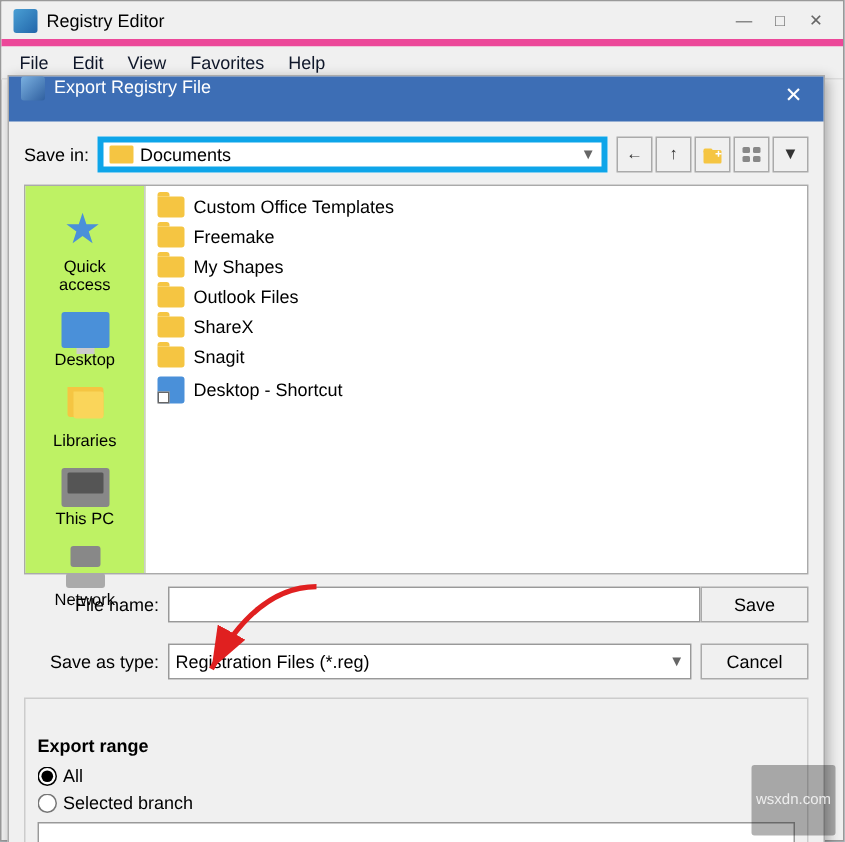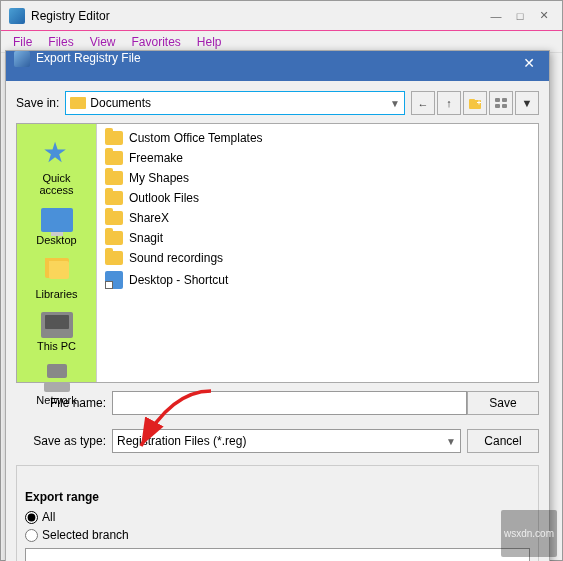--- a/index.html
+++ b/index.html
@@ -21,21 +21,21 @@
       background: #f0f0f0;
       border: 1px solid #999;
     }
 
     .reg-title-bar {
       background: #f0f0f0;
       height: 30px;
       display: flex;
       align-items: center;
       padding: 0 8px;
-      border-bottom: 1px solid #ec4899;
+      border-bottom: 5px solid #ec4899;
     }
     .reg-title-bar .title-icon {
       width: 16px; height: 16px;
       margin-right: 6px;
       background: linear-gradient(135deg, #4a9fd4, #2266aa);
       border-radius: 2px;
       display: inline-block;
     }
     .reg-title-text {
       font-size: 12px;
@@ -61,21 +61,21 @@
       background: #f0f0f0;
       display: flex;
       align-items: center;
       padding: 0 4px;
       border-bottom: 1px solid #ddd;
     }
     .reg-menubar span {
       padding: 2px 8px;
       font-size: 12px;
       cursor: pointer;
-      color: #a21caf;
+      color: #0f172a;
     }
 
     
     .dialog {
       position: absolute;
       top: 50px;
       left: 5px;
       width: 545px;
       background: #f0f0f0;
       border: 1px solid #aaa;
@@ -123,21 +123,21 @@
       margin-bottom: 8px;
       gap: 6px;
     }
     .save-in-label {
       font-size: 12px;
       white-space: nowrap;
     }
     .save-in-combo {
       flex: 1;
       height: 24px;
-      border: 1px solid #0ea5e9;
+      border: 4px solid #0ea5e9;
       background: white;
       display: flex;
       align-items: center;
       padding: 0 4px;
       cursor: pointer;
     }
     .save-in-combo .folder-icon-sm {
       width: 16px; height: 12px;
       background: #f5c542;
       border-radius: 1px;
@@ -464,21 +464,21 @@
     <span class="title-icon"></span>
     <span class="reg-title-text">Registry Editor</span>
     <div class="reg-title-controls">
       <button class="title-btn">—</button>
       <button class="title-btn">□</button>
       <button class="title-btn">✕</button>
     </div>
   </div>
   <div class="reg-menubar">
     <span>File</span>
-    <span>Files</span>
+    <span>Edit</span>
     <span>View</span>
     <span>Favorites</span>
     <span>Help</span>
   </div>
 </div>
 
 <div class="dialog">
   <div class="dialog-titlebar">
     <div class="dialog-title-icon"></div>
     <span class="dialog-title-text">Export Registry File</span>
@@ -561,24 +561,20 @@
         </div>
         <div class="file-item">
           <div class="folder-icon"></div>
           <span class="file-name">ShareX</span>
         </div>
         <div class="file-item">
           <div class="folder-icon"></div>
           <span class="file-name">Snagit</span>
         </div>
         <div class="file-item">
-          <div class="folder-icon"></div>
-          <span class="file-name">Sound recordings</span>
-        </div>
-        <div class="file-item">
           <div class="shortcut-icon"></div>
           <span class="file-name">Desktop - Shortcut</span>
         </div>
       </div>
     </div>
 
     <div class="bottom-section">
 
       <svg style="position:absolute; left:115px; top:330px; pointer-events:none; z-index:10;" width="120" height="80">
         <defs>

